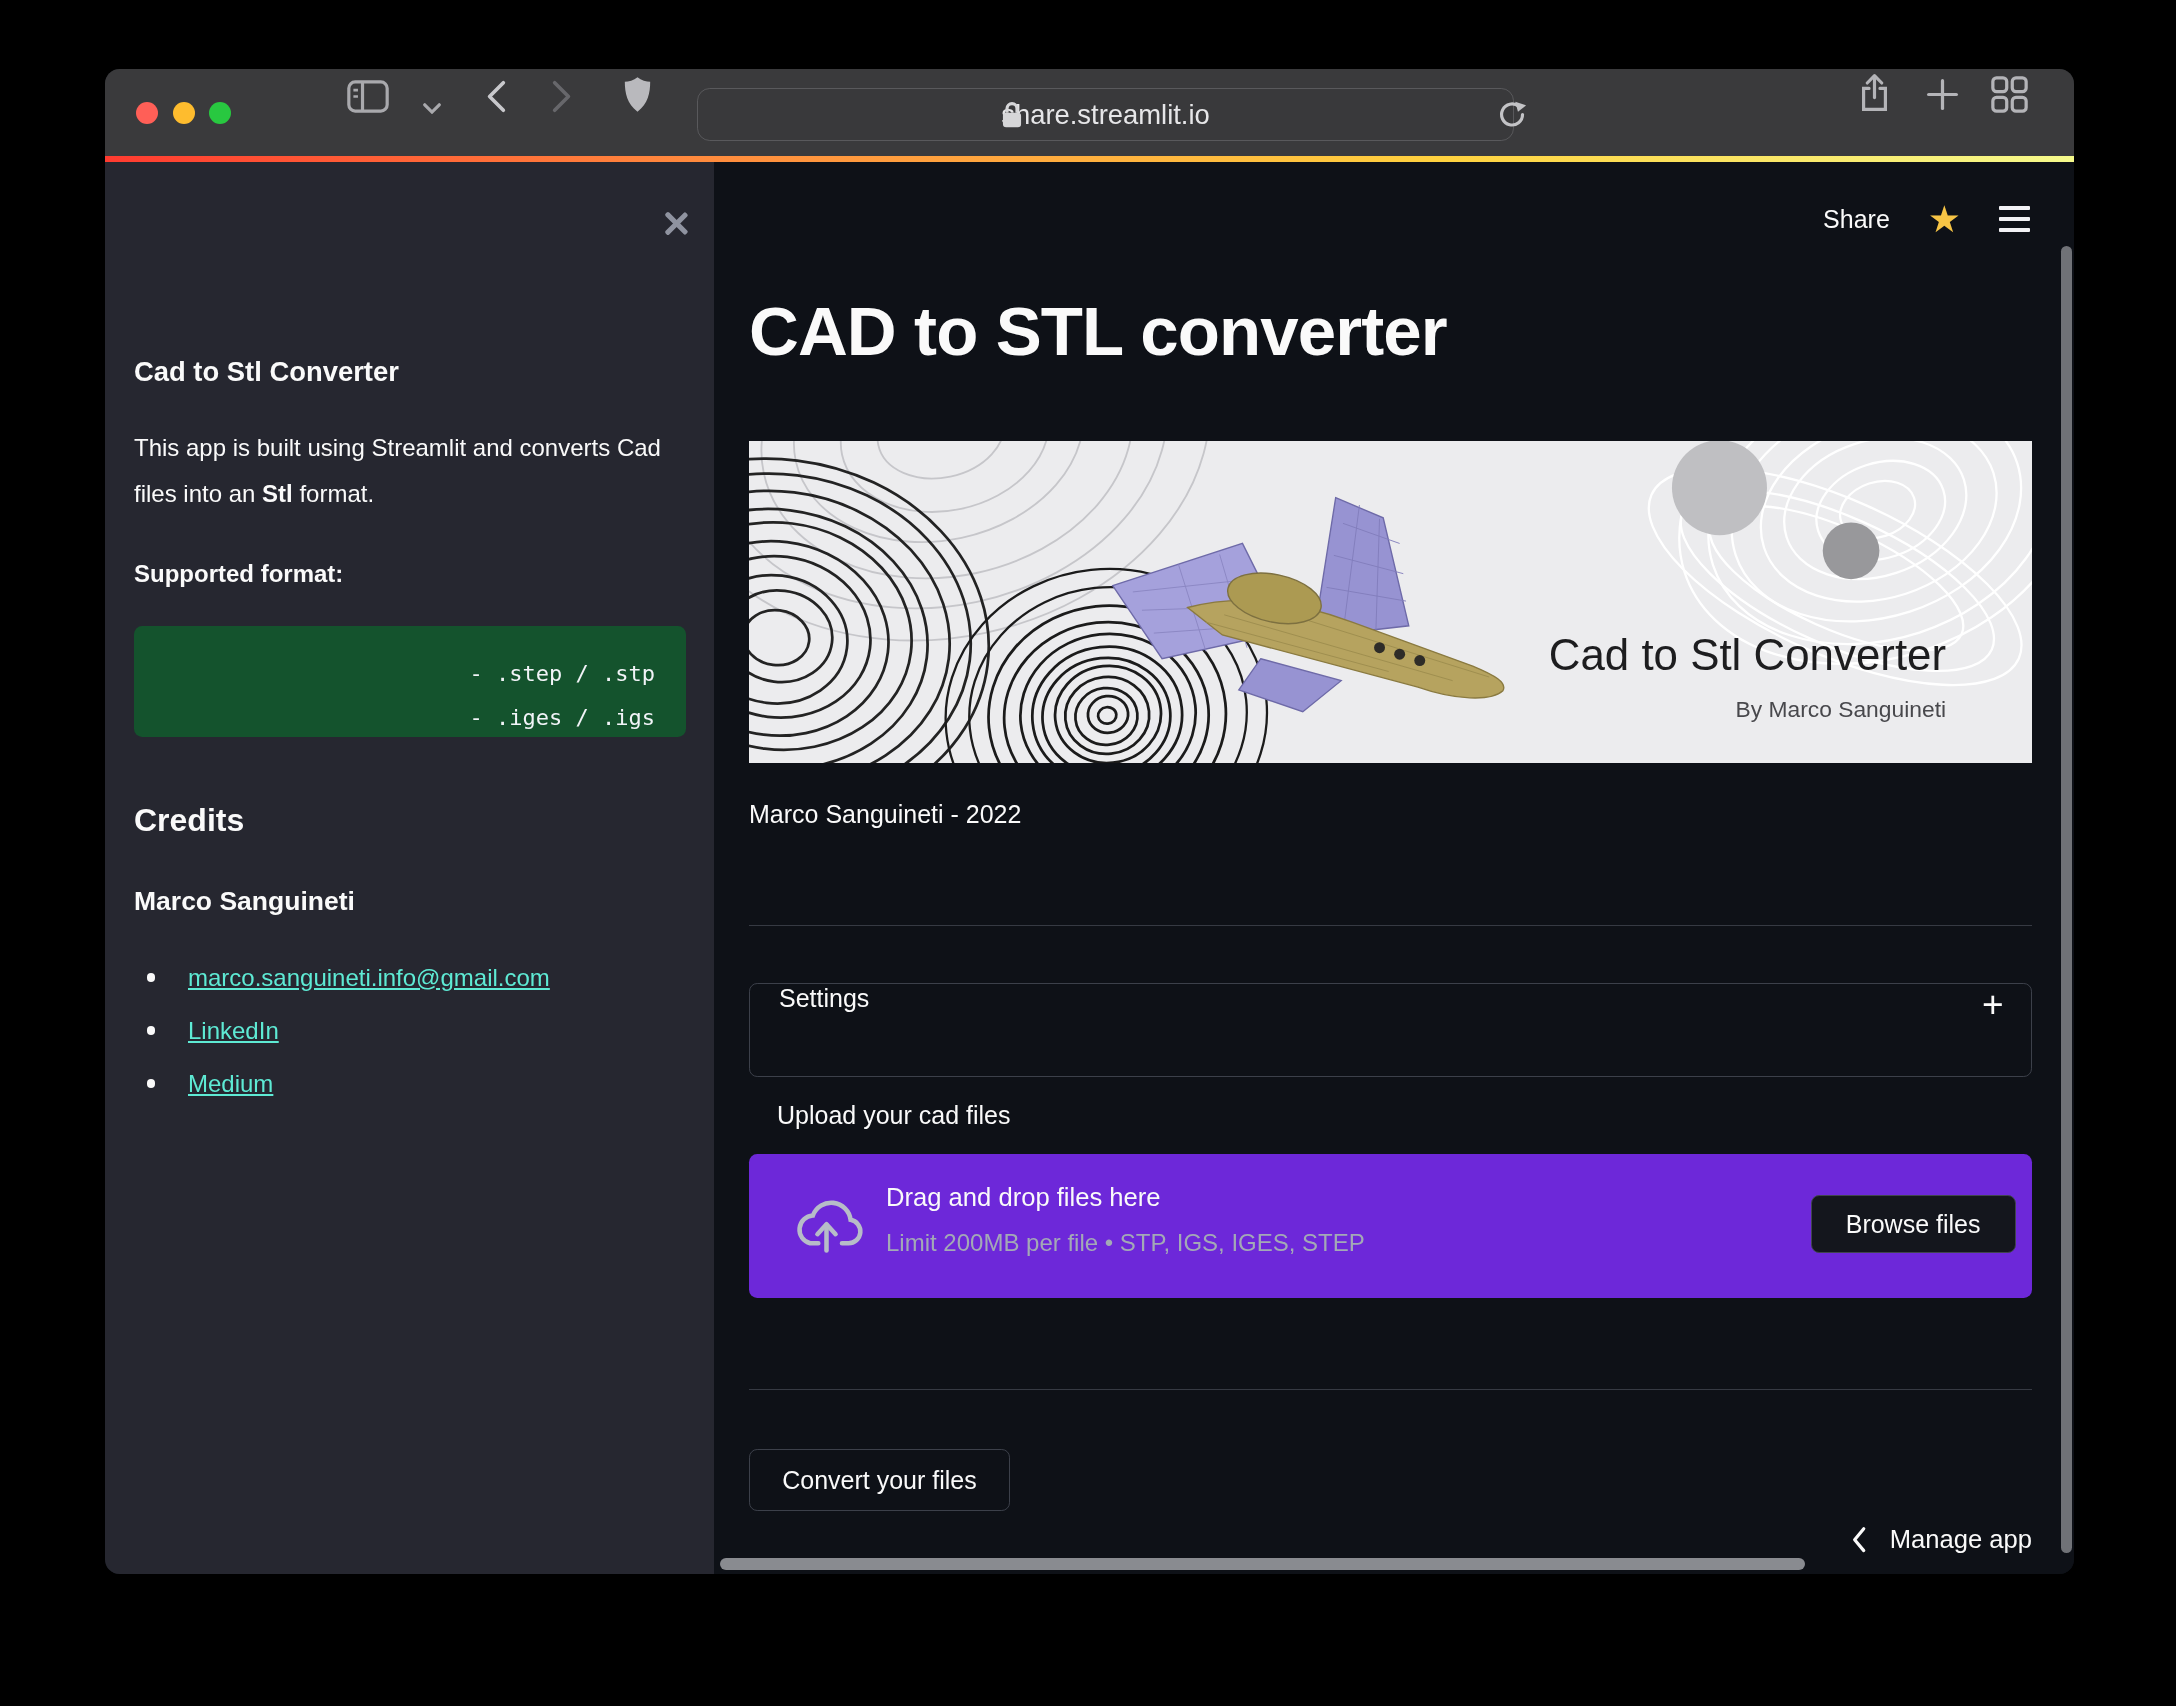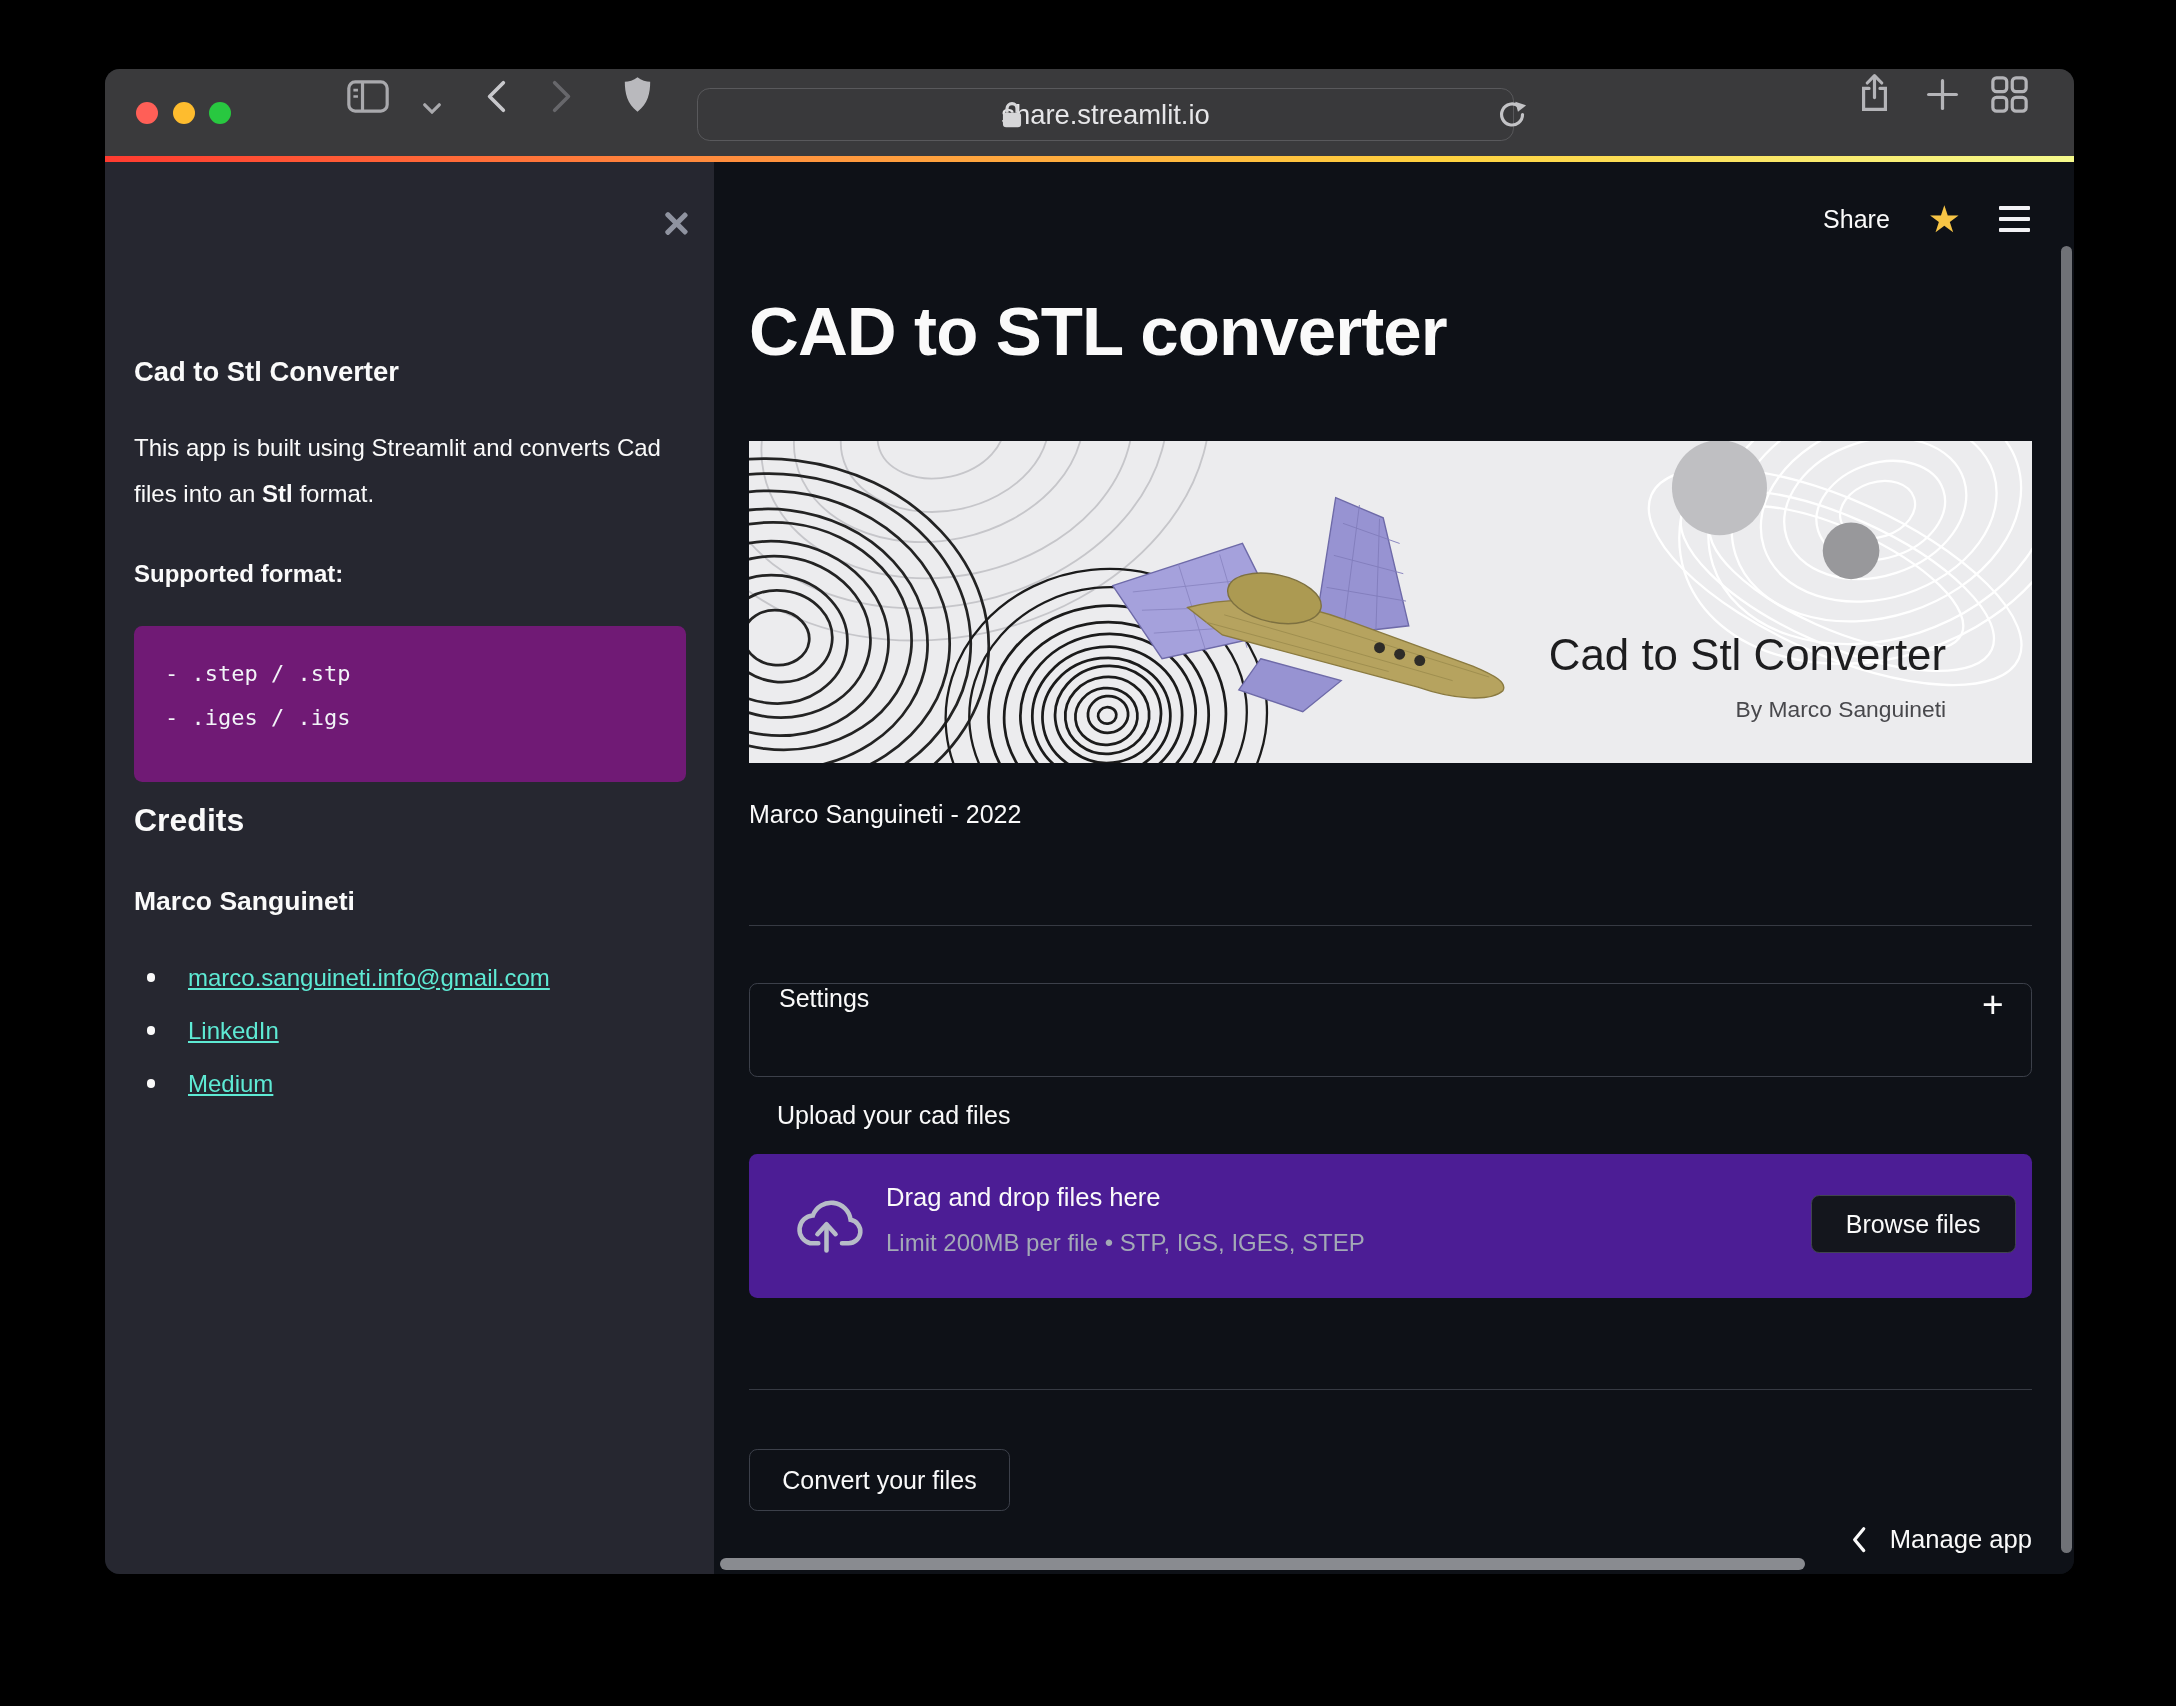--- a/index.html
+++ b/index.html
@@ -32,22 +32,22 @@
   .main{position:relative;flex:1;height:100%;background:#0e1117;color:#fafafa;}
   .sidebar .abs,.main .abs{position:absolute;}
   
   .x-btn{left:557px;top:48px;width:27.4px;height:27.4px;cursor:pointer;}
   .x-btn i{position:absolute;left:12px;top:-0.9px;width:4.6px;height:29px;background:#8f93a0;border-radius:1.8px;}
   .x-btn i:first-child{transform:rotate(45deg);}
   .x-btn i:last-child{transform:rotate(-45deg);}
   .sb-title{left:29px;top:194px;font-size:27.4px;font-weight:700;}
   .sb-desc{left:29px;top:263px;width:548px;font-size:24px;line-height:46px;color:#fafafa;}
   .sb-formats{left:29px;top:398px;font-size:24px;font-weight:700;}
-  .codeblock{left:29px;top:464px;width:552px;height:156px;background:#701a75;border-radius:8.2px;
-    box-sizing:border-box;padding:25.6px 31px;}
+  .codeblock{left:29px;top:464px;width:552px;height:111px;background:#14532d;border-radius:8.2px;
+    box-sizing:border-box;padding:25.6px 31px;text-align:right;}
   .codeblock .line{font-family:"DejaVu Sans Mono",monospace;font-size:22px;line-height:44px;color:#f2f4f8;white-space:pre;}
   .sb-credits{left:29px;top:640px;font-size:32px;font-weight:700;}
   .sb-name{left:29px;top:724px;font-size:26.5px;font-weight:700;}
   .sb-link-row{left:29px;height:37px;display:flex;align-items:center;}
   .bullet{width:8.2px;height:8.2px;border-radius:50%;background:#fafafa;margin-left:12.8px;flex:none;}
   .sb-link{margin-left:33px;font-size:24px;color:#5eead4;text-decoration:underline;cursor:pointer;}
   
   .app-header{top:37px;right:44px;display:flex;align-items:center;gap:38px;height:40px;margin-left:32px;}
   .share-lbl{font-size:25px;color:#fafafa;cursor:pointer;}
   .star{font-family:"DejaVu Sans",sans-serif;font-size:37px;color:#f6c445;line-height:37px;cursor:pointer;}
@@ -56,21 +56,21 @@
   .page-title{left:35px;top:130px;font-size:69px;font-weight:800;letter-spacing:-0.9px;color:#fafafa;}
   .banner{left:35px;top:279px;width:1283px;height:322px;display:block;}
   .caption{left:35px;top:638px;font-size:25px;}
   .hr{left:35px;width:1283px;height:0.9px;background:#363a43;}
   .hr1{top:763px;} .hr2{top:1227px;}
   .expander{left:35px;top:821px;width:1283px;height:94px;border:0.9px solid #3c404a;border-radius:8.2px;
     box-sizing:border-box;display:flex;align-items:flex-start;cursor:pointer;}
   .expander .lbl{margin-left:29px;font-size:25px;}
   .expander .plus{margin-left:auto;margin-right:27.4px;font-size:37px;font-weight:300;color:#fafafa;}
   .up-label{left:35px;top:939px;font-size:25px;margin-left:28px;}
-  .dropzone{left:35px;top:992px;width:1283px;height:144px;background:#4c1d95;border-radius:8.2px;}
+  .dropzone{left:35px;top:992px;width:1283px;height:144px;background:#6d28d9;border-radius:8.2px;}
   .dz-title{left:137px;top:29px;font-size:25.6px;color:#fafafa;position:absolute;}
   .dz-hint{left:137px;top:75px;font-size:24px;color:#a3a9b6;position:absolute;}
   .cloud{position:absolute;left:40px;top:42px;}
   .browse{position:absolute;right:16.4px;top:41px;width:205px;height:58px;background:#14161d;
     border:0.9px solid #41454f;border-radius:8.2px;display:flex;align-items:center;justify-content:center;
     font-size:25px;color:#fafafa;cursor:pointer;box-sizing:border-box;}
   .convert{left:35px;top:1287px;width:261px;height:62px;border:0.9px solid #3c404a;border-radius:8.2px;
     display:flex;align-items:center;justify-content:center;font-size:25px;color:#fafafa;cursor:pointer;box-sizing:border-box;}
   .manage{right:42px;top:1363px;display:flex;align-items:center;gap:22px;cursor:pointer;}
   .manage .lbl{font-size:25.6px;color:#fafafa;}

